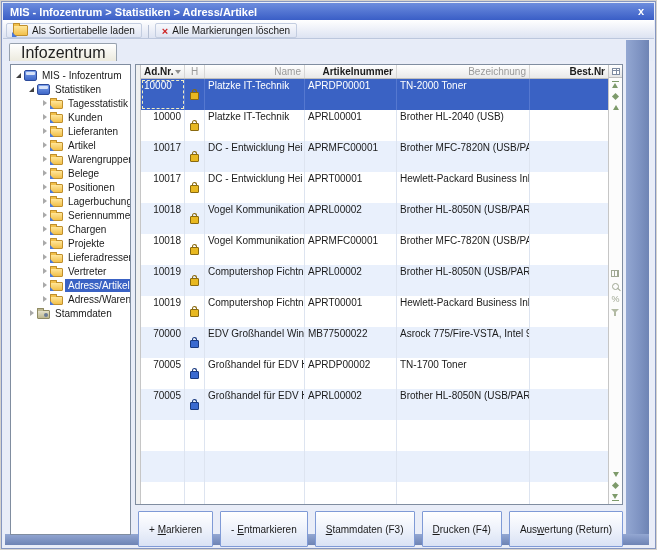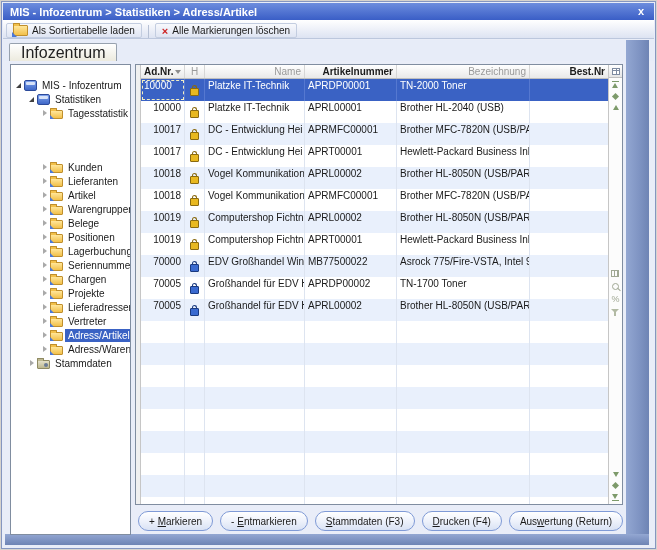--- a/index.html
+++ b/index.html
@@ -50,21 +50,21 @@
     background:linear-gradient(#ffffff,#eceade);
     border:1px solid #97a1ae;border-bottom:none;border-radius:2px 2px 0 0;
     font-size:16px;color:#222;cursor:default;
   }
   
   .frame-right{position:absolute;top:38px;right:6px;width:23px;bottom:3px;background:linear-gradient(to right,#93a7d2,var(--frame,#7e93c2) 60%,#6e84b4);}
   .frame-bottom{position:absolute;left:3px;right:6px;bottom:3px;height:11px;background:linear-gradient(to bottom,#93a7d2,var(--frame,#7e93c2) 55%,#6e84b4);}
   
   .tree-panel{
     position:absolute;left:8px;top:62px;width:121px;height:471px;
-    background:#fff;border:1px solid #808da0;overflow:hidden;padding-top:13px;box-sizing:border-box;
+    background:#fff;border:1px solid #808da0;overflow:hidden;padding-top:3px;box-sizing:border-box;
   }
   .titem{height:14px;display:flex;align-items:center;white-space:nowrap;cursor:default;}
   .arr{width:9px;flex:0 0 9px;display:flex;align-items:center;justify-content:center;}
   .arr.exp::before{content:'';width:0;height:0;border-bottom:5px solid #404040;border-left:5px solid transparent;}
   .arr.col::before{content:'';width:0;height:0;border-left:4px solid #a9a9a9;border-top:3px solid transparent;border-bottom:3px solid transparent;}
   .tico{width:13px;height:11px;flex:0 0 13px;margin:0 2px 0 1px;position:relative;box-sizing:border-box;}
   .tico.app{background:linear-gradient(#7ea2ec,#3f68c8);border:1px solid #2c4a9a;border-radius:2px;}
   .tico.app::before{content:'';position:absolute;top:1px;left:1px;right:1px;height:3px;background:#d7e2f8;border-radius:1px;}
   .tico.folder,.tico.folder-gear{background:linear-gradient(#ffe69a,#f2c04a);border:1px solid #c08f2c;border-radius:1px;height:9px;margin-top:2px;}
   .tico.folder::before,.tico.folder-gear::before{content:'';position:absolute;top:-3px;left:-1px;width:5px;height:2px;background:#f2c04a;border:1px solid #c08f2c;border-bottom:none;border-radius:1px 1px 0 0;}
@@ -80,21 +80,21 @@
     background:#fff;border:1px solid #808da0;box-sizing:border-box;
     display:flex;overflow:hidden;
   }
   .marker-col{flex:0 0 4px;background:#f0f0f0;border-right:1px solid #c6c6c6;}
   .grid-main{flex:1 1 auto;display:flex;flex-direction:column;overflow:hidden;}
   .grid-header{display:flex;height:13px;flex:0 0 13px;background:linear-gradient(#ffffff,#e9e9e9);border-bottom:1px solid #bfbfbf;}
   .hcell{box-sizing:border-box;padding:0 3px;line-height:12px;color:#9a9a9a;border-right:1px solid #d6d6d6;overflow:hidden;white-space:nowrap;display:flex;align-items:center;cursor:default;justify-content:flex-end;}
   .hcell.emph{color:#1a1a1a;font-weight:bold;}
   .sort-ico{margin-left:auto;width:0;height:0;border-left:3px solid transparent;border-right:3px solid transparent;border-top:4px solid #8c8c8c;}
   .grid-body{flex:1 1 auto;overflow:hidden;}
-  .trow{display:flex;height:22px;background:#fff;}
+  .trow{display:flex;height:31px;background:#fff;}
   .trow.stripe{background:var(--row-stripe,#e9f0fc);}
   .trow.sel{background:var(--selection,#3a62c4);color:#fff;}
   .cell{box-sizing:border-box;padding:0 3px;line-height:13px;border-right:1px solid #dde4f0;overflow:hidden;white-space:nowrap;}
   .trow.sel .cell{border-right-color:#5578d0;}
   .c0{width:44px;flex:0 0 44px;text-align:right;}
   .c1{width:20px;flex:0 0 20px;display:flex;align-items:center;justify-content:center;padding:0;}
   .c2{width:100px;flex:0 0 100px;}
   .c3{width:92px;flex:0 0 92px;}
   .c4{width:133px;flex:0 0 133px;}
   .c5{flex:1 1 auto;border-right:none;}
@@ -127,23 +127,23 @@
   .columns-icon::before{content:'';position:absolute;top:0;bottom:0;left:2px;width:1px;background:#a0a894;}
   .columns-icon::after{content:'';position:absolute;top:0;bottom:0;left:5px;width:1px;background:#a0a894;}
   .search-icon{width:5px;height:5px;border:1px solid #a0a894;border-radius:50%;position:relative;}
   .search-icon::after{content:'';position:absolute;width:4px;height:1px;background:#a0a894;transform:rotate(45deg);right:-3px;bottom:-1px;}
   .percent-icon{font-size:9px;line-height:9px;color:#a0a894;margin:2px auto;}
   .filter-icon{width:0;height:0;border-left:4px solid transparent;border-right:4px solid transparent;border-top:4px solid #b2baa4;position:relative;}
   .filter-icon::after{content:'';position:absolute;left:-1px;top:-1px;width:2px;height:4px;background:#b2baa4;}
   
   .btnrow{position:absolute;left:136px;top:509px;display:flex;gap:7px;}
   .xpbtn{
-    height:20px;padding:0 10px;
+    height:36px;padding:0 10px;
     background:linear-gradient(#ffffff,#eef2fb 50%,#d9e2f4);
-    border:1px solid #7f9ad6;border-radius:10px;
+    border:1px solid #7f9ad6;border-radius:1px;
     font-family:inherit;font-size:10px;color:#1a1a1a;cursor:default;white-space:nowrap;
   }
   .xpbtn u{text-decoration:underline;}
 </style>
 </head>
 <body>
 
 <div class="window">
 
   <div class="titlebar">
@@ -179,21 +179,21 @@
       <div class="titem" style="padding-left: 16px;">
         <span class="arr exp"></span>
         <span class="tico app"></span>
         <span class="tlabel">Statistiken</span>
       </div>
       <div class="titem" style="padding-left: 29px;">
         <span class="arr col"></span>
         <span class="tico folder"></span>
         <span class="tlabel">Tagesstatistik</span>
       </div>
-      <div class="titem" style="padding-left: 29px; margin-top: 40px;">
+      <div class="titem" style="padding-left: 29px;">
         <span class="arr col"></span>
         <span class="tico folder"></span>
         <span class="tlabel">Kunden</span>
       </div>
       <div class="titem" style="padding-left: 29px;">
         <span class="arr col"></span>
         <span class="tico folder"></span>
         <span class="tlabel">Lieferanten</span>
       </div>
       <div class="titem" style="padding-left: 29px;">

